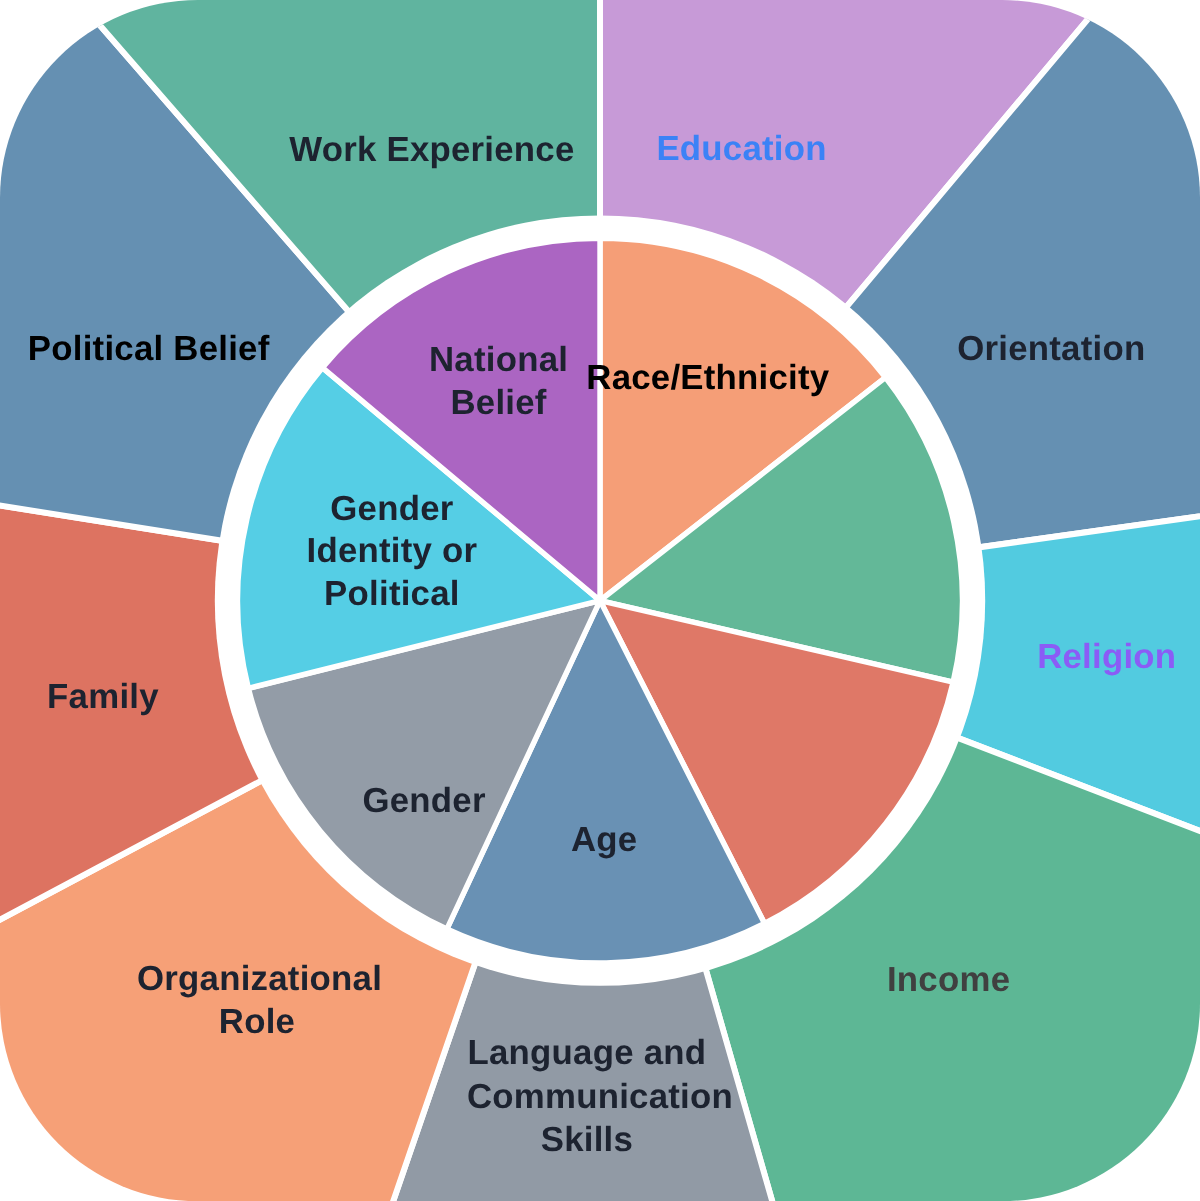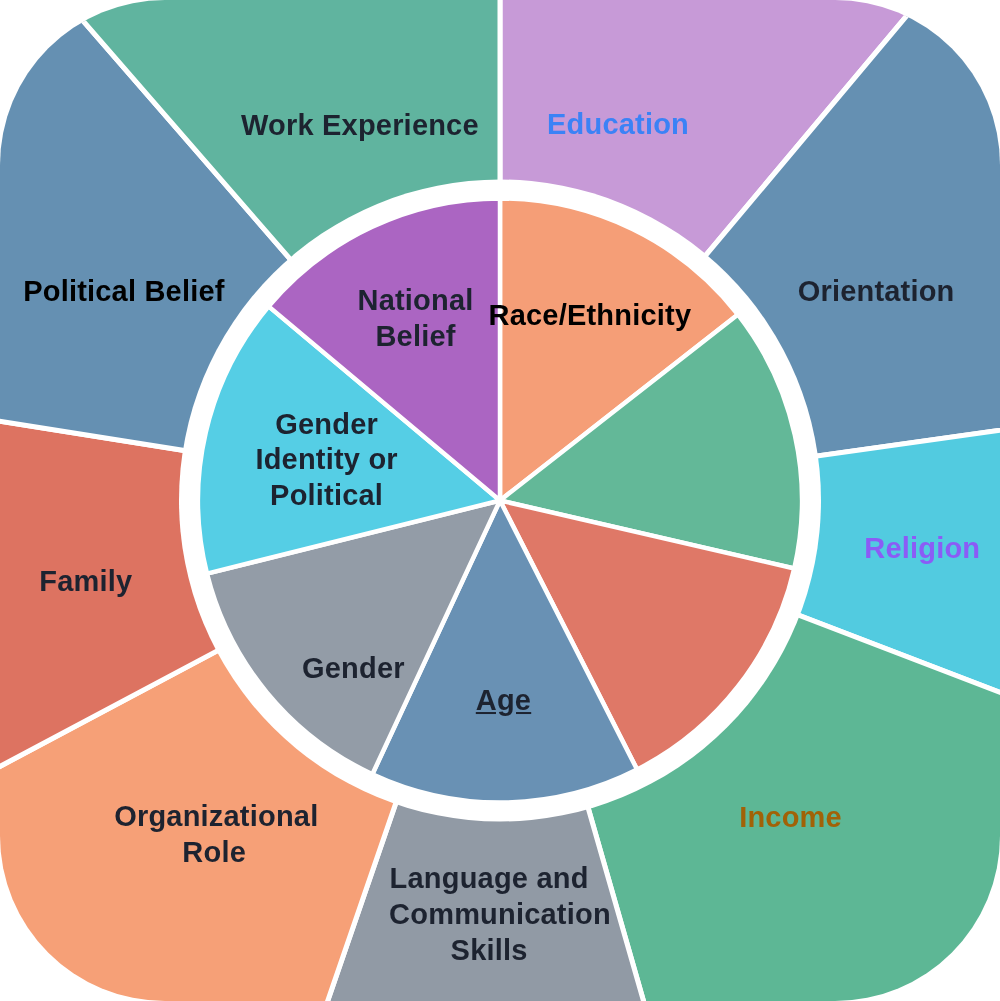--- a/index.html
+++ b/index.html
@@ -72,25 +72,25 @@
         <path d="M 500 500.5 L 637.11 769.58 A 302 302 0 0 1 372.37 774.20 Z" fill="#6991b4" stroke="#ffffff" stroke-width="4.5" stroke-linejoin="round"></path>
         <path d="M 500 500.5 L 372.37 774.20 A 302 302 0 0 1 206.97 573.56 Z" fill="#939ca7" stroke="#ffffff" stroke-width="4.5" stroke-linejoin="round"></path>
         <path d="M 500 500.5 L 206.97 573.56 A 302 302 0 0 1 268.65 306.38 Z" fill="#55cee5" stroke="#ffffff" stroke-width="4.5" stroke-linejoin="round"></path>
         <path d="M 500 500.5 L 268.65 306.38 A 302 302 0 0 1 500.00 198.50 Z" fill="#ab65c2" stroke="#ffffff" stroke-width="4.5" stroke-linejoin="round"></path>
       </g>
   </svg>
   <div id="labels">
       <div class="label" style="left: 618px; top: 124.6px; color: #3b82f6;">Education</div>
       <div class="label" style="left: 876.1px; top: 292px; color: rgb(29, 35, 48);">Orientation</div>
       <div class="label" style="left: 922.3px; top: 548.6px; color: #8b5cf6;">Religion</div>
-      <div class="label" style="left: 790.5px; top: 817.5px; color: #a16207;">Income</div>
+      <div class="label" style="left: 790.5px; top: 817.5px; color: #404040;">Income</div>
       <div class="label wrap" style="width: 200px; left: 489.1px; top: 915.4px; color: rgb(29, 35, 48);">Language and Communication Skills</div>
       <div class="label wrap" style="width: 200px; left: 214.2px; top: 835.1px; color: rgb(29, 35, 48);">Organizational Role</div>
       <div class="label" style="left: 85.8px; top: 569.8px; color: rgb(29, 35, 48); margin-top: 12px;">Family</div>
       <div class="label" style="left: 123.9px; top: 292px; color: #000000;">Political Belief</div>
       <div class="label" style="left: 359.9px; top: 125.8px; color: rgb(29, 35, 48);">Work Experience</div>
       <div class="label" style="left: 589.9px; top: 316.2px; color: #000000;">Race/Ethnicity</div>
-      <div class="label" style="left: 503.5px; top: 700.5px; color: rgb(29, 35, 48); text-decoration: underline;">Age</div>
+      <div class="label" style="left: 503.5px; top: 700.5px; color: rgb(29, 35, 48);">Age</div>
       <div class="label" style="left: 353.4px; top: 621.4px; color: rgb(29, 35, 48); margin-top: 48px;">Gender</div>
       <div class="label wrap" style="width: 205px; left: 326.6px; top: 460.5px; color: rgb(29, 35, 48);">Gender Identity or Political</div>
       <div class="label wrap" style="width: 130px; left: 415.5px; top: 319.2px; color: rgb(29, 35, 48);">National Belief</div>
     </div>
 </div>
 
 </body></html>

